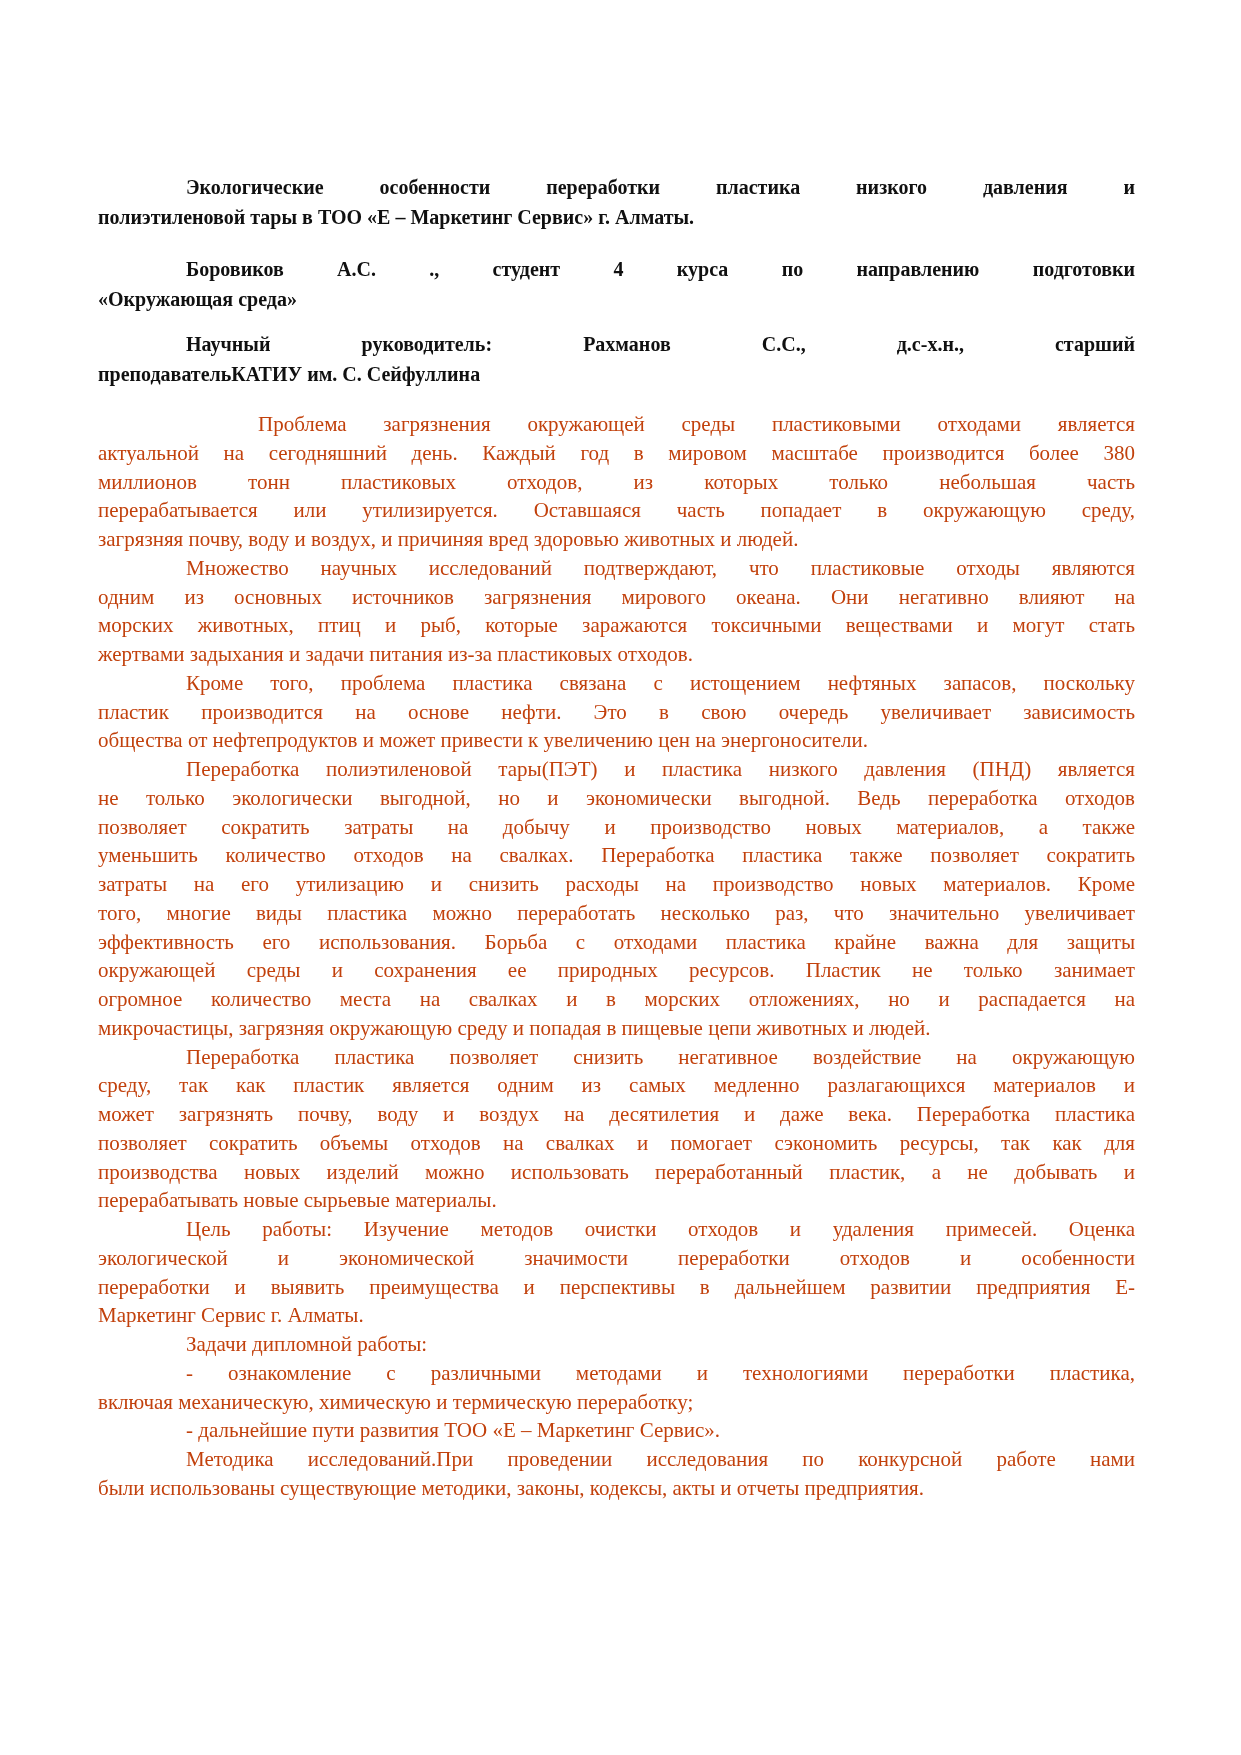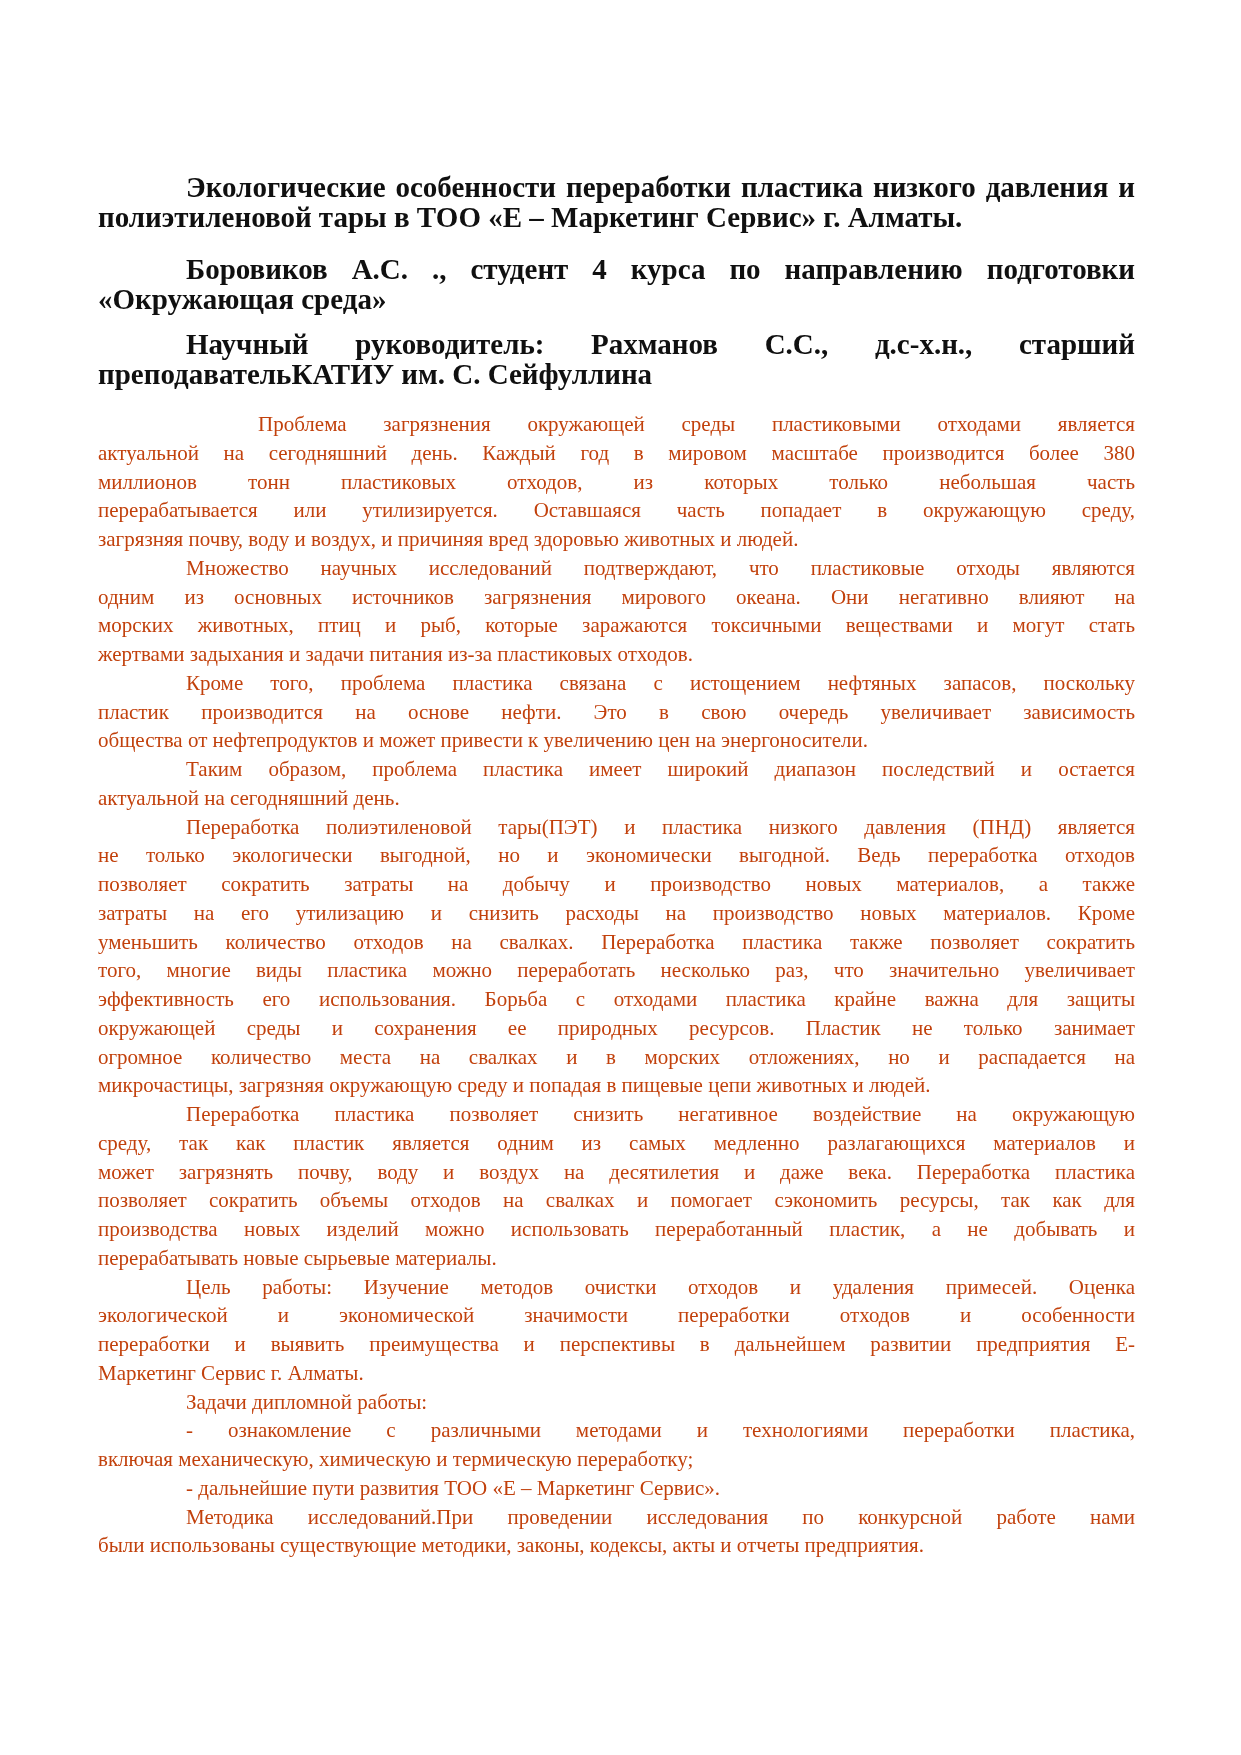--- a/index.html
+++ b/index.html
@@ -18,21 +18,21 @@
   }
   .content {
     position: absolute;
     left: 98px;
     top: 172px;
     width: 1037px;
   }
   
   .hline {
     font-weight: bold;
-    font-size: 29px;
+    font-size: 20px;
     line-height: 30px;
     color: #101010;
     white-space: normal;
   }
   
   .bline {
     font-size: 21px;
     line-height: 28.75px;
     color: #c2410c;
   }
@@ -85,29 +85,25 @@
           <div class="bline jl">одним из основных источников загрязнения мирового океана. Они негативно влияют на</div>
           <div class="bline jl">морских животных, птиц и рыб, которые заражаются токсичными веществами и могут стать</div>
           <div class="bline">жертвами задыхания и задачи питания из-за пластиковых отходов.</div>
         </div>
         <div class="para">
           <div class="bline jl ind">Кроме того, проблема пластика связана с истощением нефтяных запасов, поскольку</div>
           <div class="bline jl">пластик производится на основе нефти. Это в свою очередь увеличивает зависимость</div>
           <div class="bline">общества от нефтепродуктов и может привести к увеличению цен на энергоносители.</div>
         </div>
         <div class="para">
-          <div class="bline jl ind">Таким образом, проблема пластика имеет широкий диапазон последствий и остается</div>
-          <div class="bline">актуальной на сегодняшний день.</div>
-        </div>
-        <div class="para">
           <div class="bline jl ind">Переработка полиэтиленовой тары(ПЭТ) и пластика низкого давления (ПНД) является</div>
           <div class="bline jl">не только экологически выгодной, но и экономически выгодной. Ведь переработка отходов</div>
           <div class="bline jl">позволяет сократить затраты на добычу и производство новых материалов, а также</div>
+          <div class="bline jl">уменьшить количество отходов на свалках. Переработка пластика также позволяет сократить</div>
           <div class="bline jl">затраты на его утилизацию и снизить расходы на производство новых материалов. Кроме</div>
-          <div class="bline jl">уменьшить количество отходов на свалках. Переработка пластика также позволяет сократить</div>
           <div class="bline jl">того, многие виды пластика можно переработать несколько раз, что значительно увеличивает</div>
           <div class="bline jl">эффективность его использования. Борьба с отходами пластика крайне важна для защиты</div>
           <div class="bline jl">окружающей среды и сохранения ее природных ресурсов. Пластик не только занимает</div>
           <div class="bline jl">огромное количество места на свалках и в морских отложениях, но и распадается на</div>
           <div class="bline">микрочастицы, загрязняя окружающую среду и попадая в пищевые цепи животных и людей.</div>
         </div>
         <div class="para">
           <div class="bline jl ind">Переработка пластика позволяет снизить негативное воздействие на окружающую</div>
           <div class="bline jl">среду, так как пластик является одним из самых медленно разлагающихся материалов и</div>
           <div class="bline jl">может загрязнять почву, воду и воздух на десятилетия и даже века. Переработка пластика</div>

